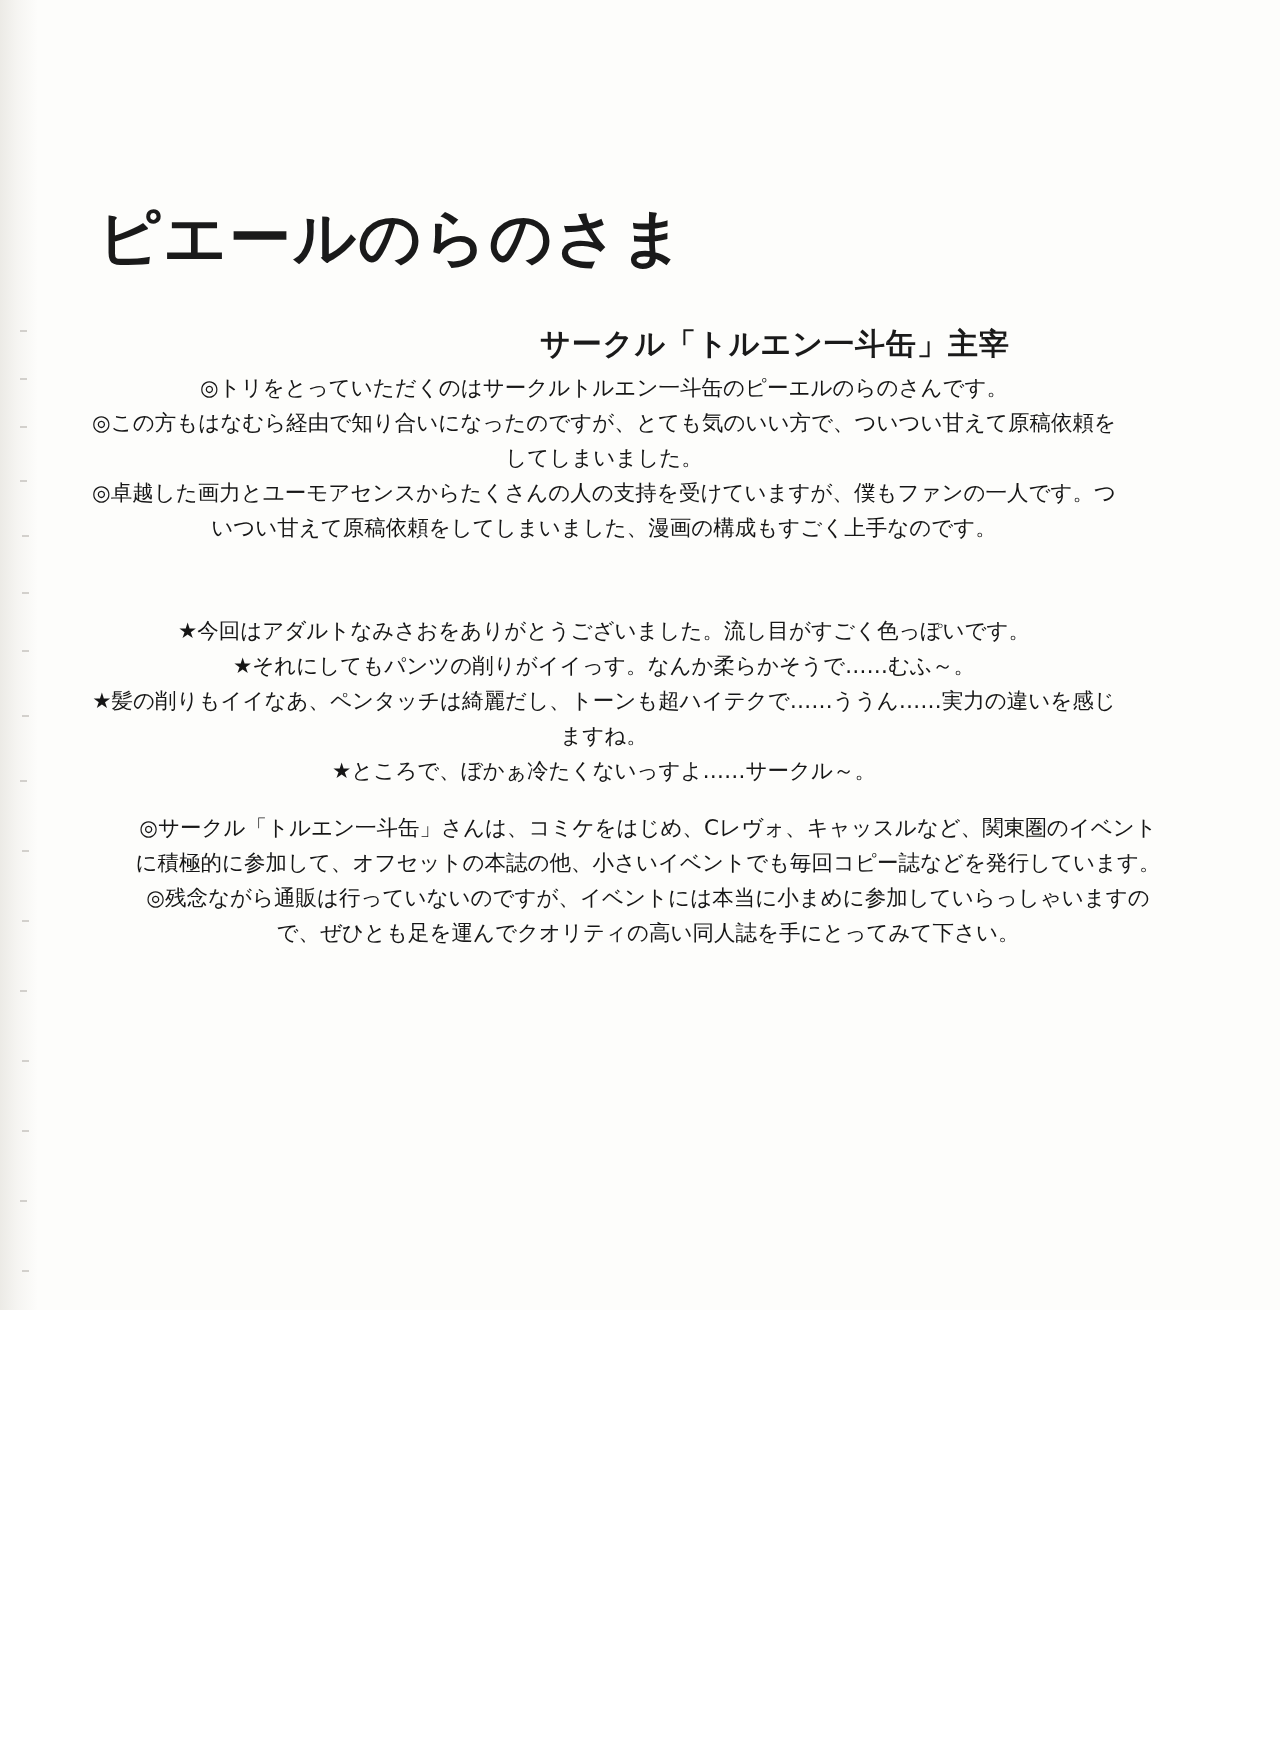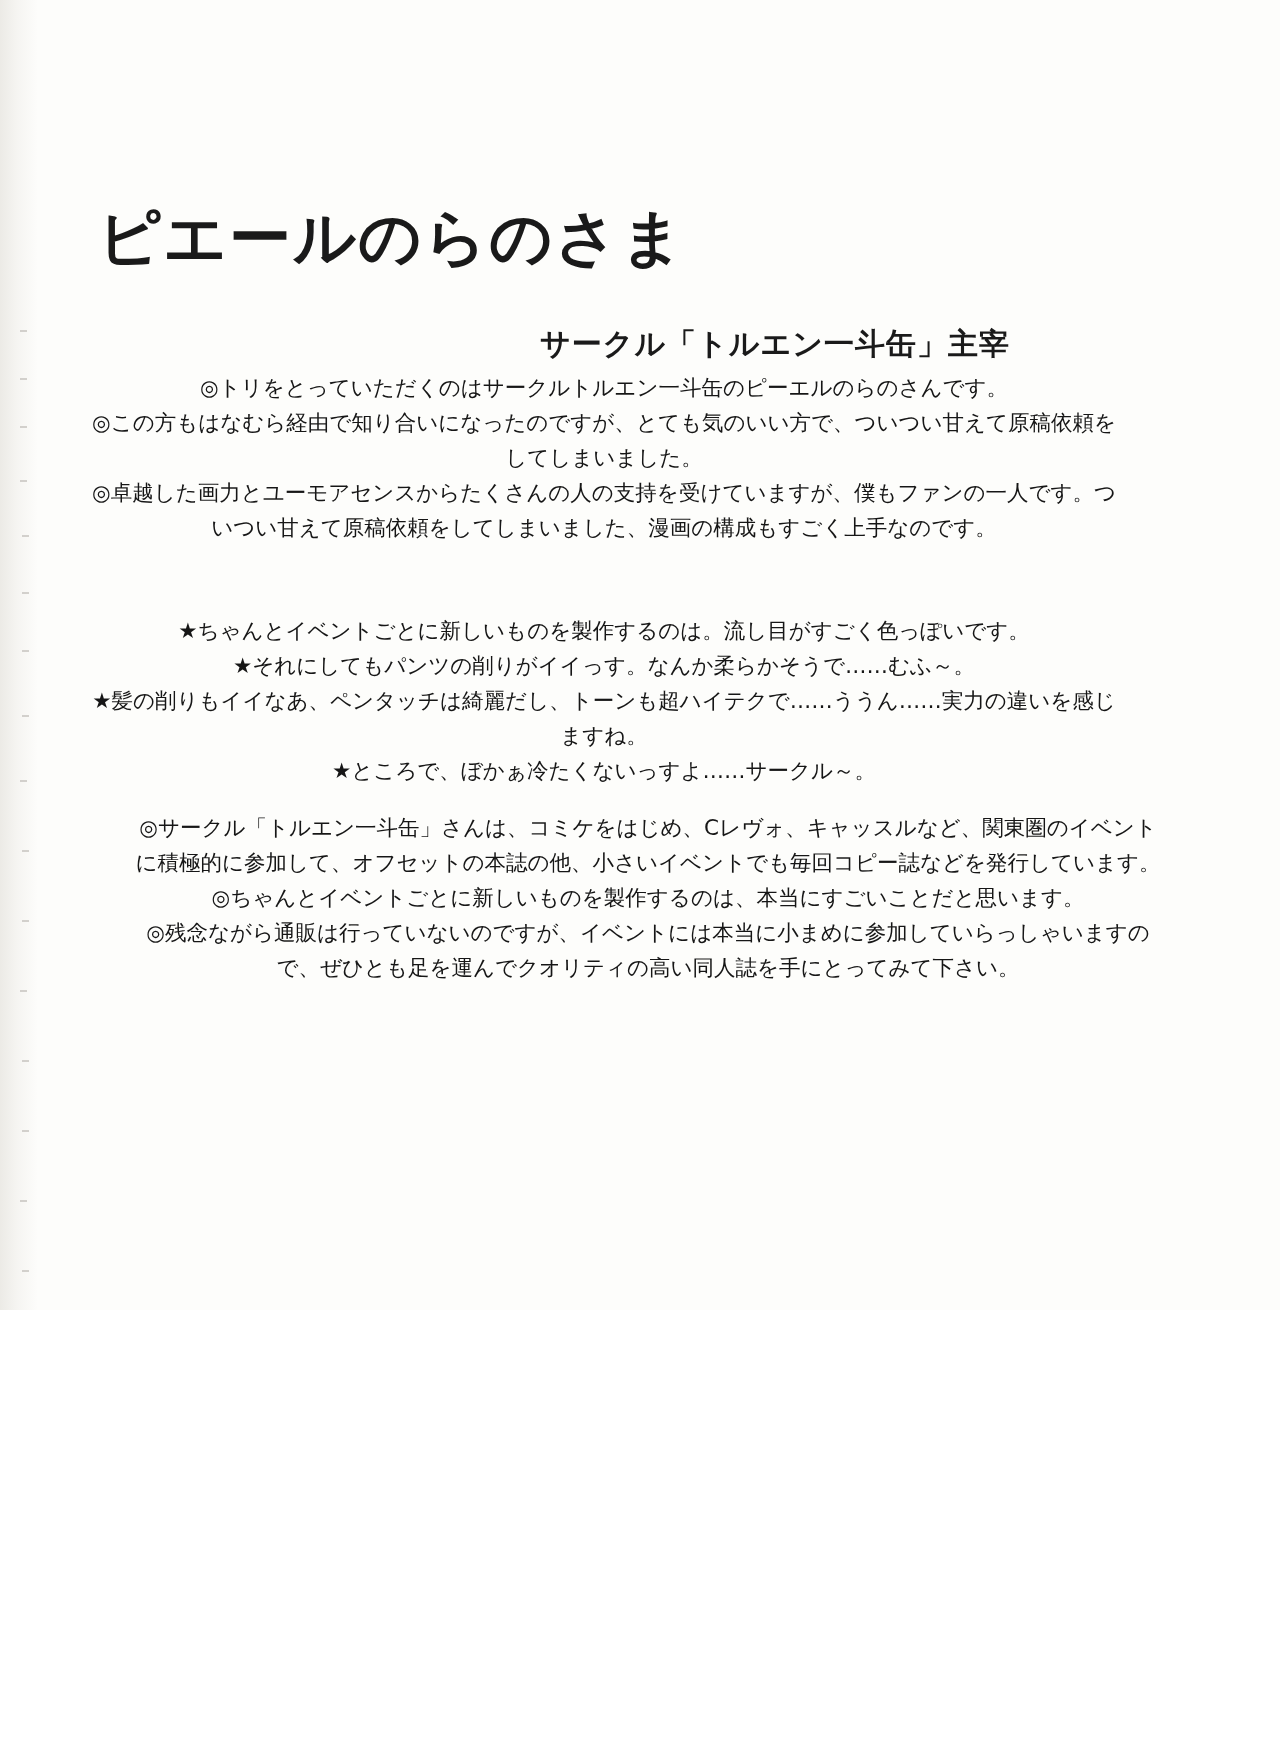--- a/index.html
+++ b/index.html
@@ -130,28 +130,27 @@
 
     <div class="subtitle">サークル「トルエン一斗缶」主宰</div>
 
     <div class="body-block" id="block-intro">
       <p>◎トリをとっていただくのはサークルトルエン一斗缶のピーエルのらのさんです。</p>
       <p>◎この方もはなむら経由で知り合いになったのですが、とても気のいい方で、ついつい甘えて原稿依頼をしてしまいました。</p>
       <p>◎卓越した画力とユーモアセンスからたくさんの人の支持を受けていますが、僕もファンの一人です。ついつい甘えて原稿依頼をしてしまいました、漫画の構成もすごく上手なのです。</p>
     </div>
 
     <div class="body-block" id="block-stars">
-      <p>★ちゃんとイベントごとに新しいものを製作するのは。流し目がすごく色っぽいです。</p>
+      <p>★今回はアダルトなみさおをありがとうございました。流し目がすごく色っぽいです。</p>
       <p>★それにしてもパンツの削りがイイっす。なんか柔らかそうで……むふ～。</p>
       <p>★髪の削りもイイなあ、ペンタッチは綺麗だし、トーンも超ハイテクで……ううん……実力の違いを感じますね。</p>
       <p>★ところで、ぼかぁ冷たくないっすよ……サークル～。</p>
     </div>
 
     <div class="body-block" id="block-circle">
       <p>◎サークル「トルエン一斗缶」さんは、コミケをはじめ、Cレヴォ、キャッスルなど、関東圏のイベントに積極的に参加して、オフセットの本誌の他、小さいイベントでも毎回コピー誌などを発行しています。</p>
-      <p>◎ちゃんとイベントごとに新しいものを製作するのは、本当にすごいことだと思います。</p>
       <p>◎残念ながら通販は行っていないのですが、イベントには本当に小まめに参加していらっしゃいますので、ぜひとも足を運んでクオリティの高い同人誌を手にとってみて下さい。</p>
     </div>
 
     <div class="page-number">84</div>
 
   </div>
 </div>
 
 </body></html>

